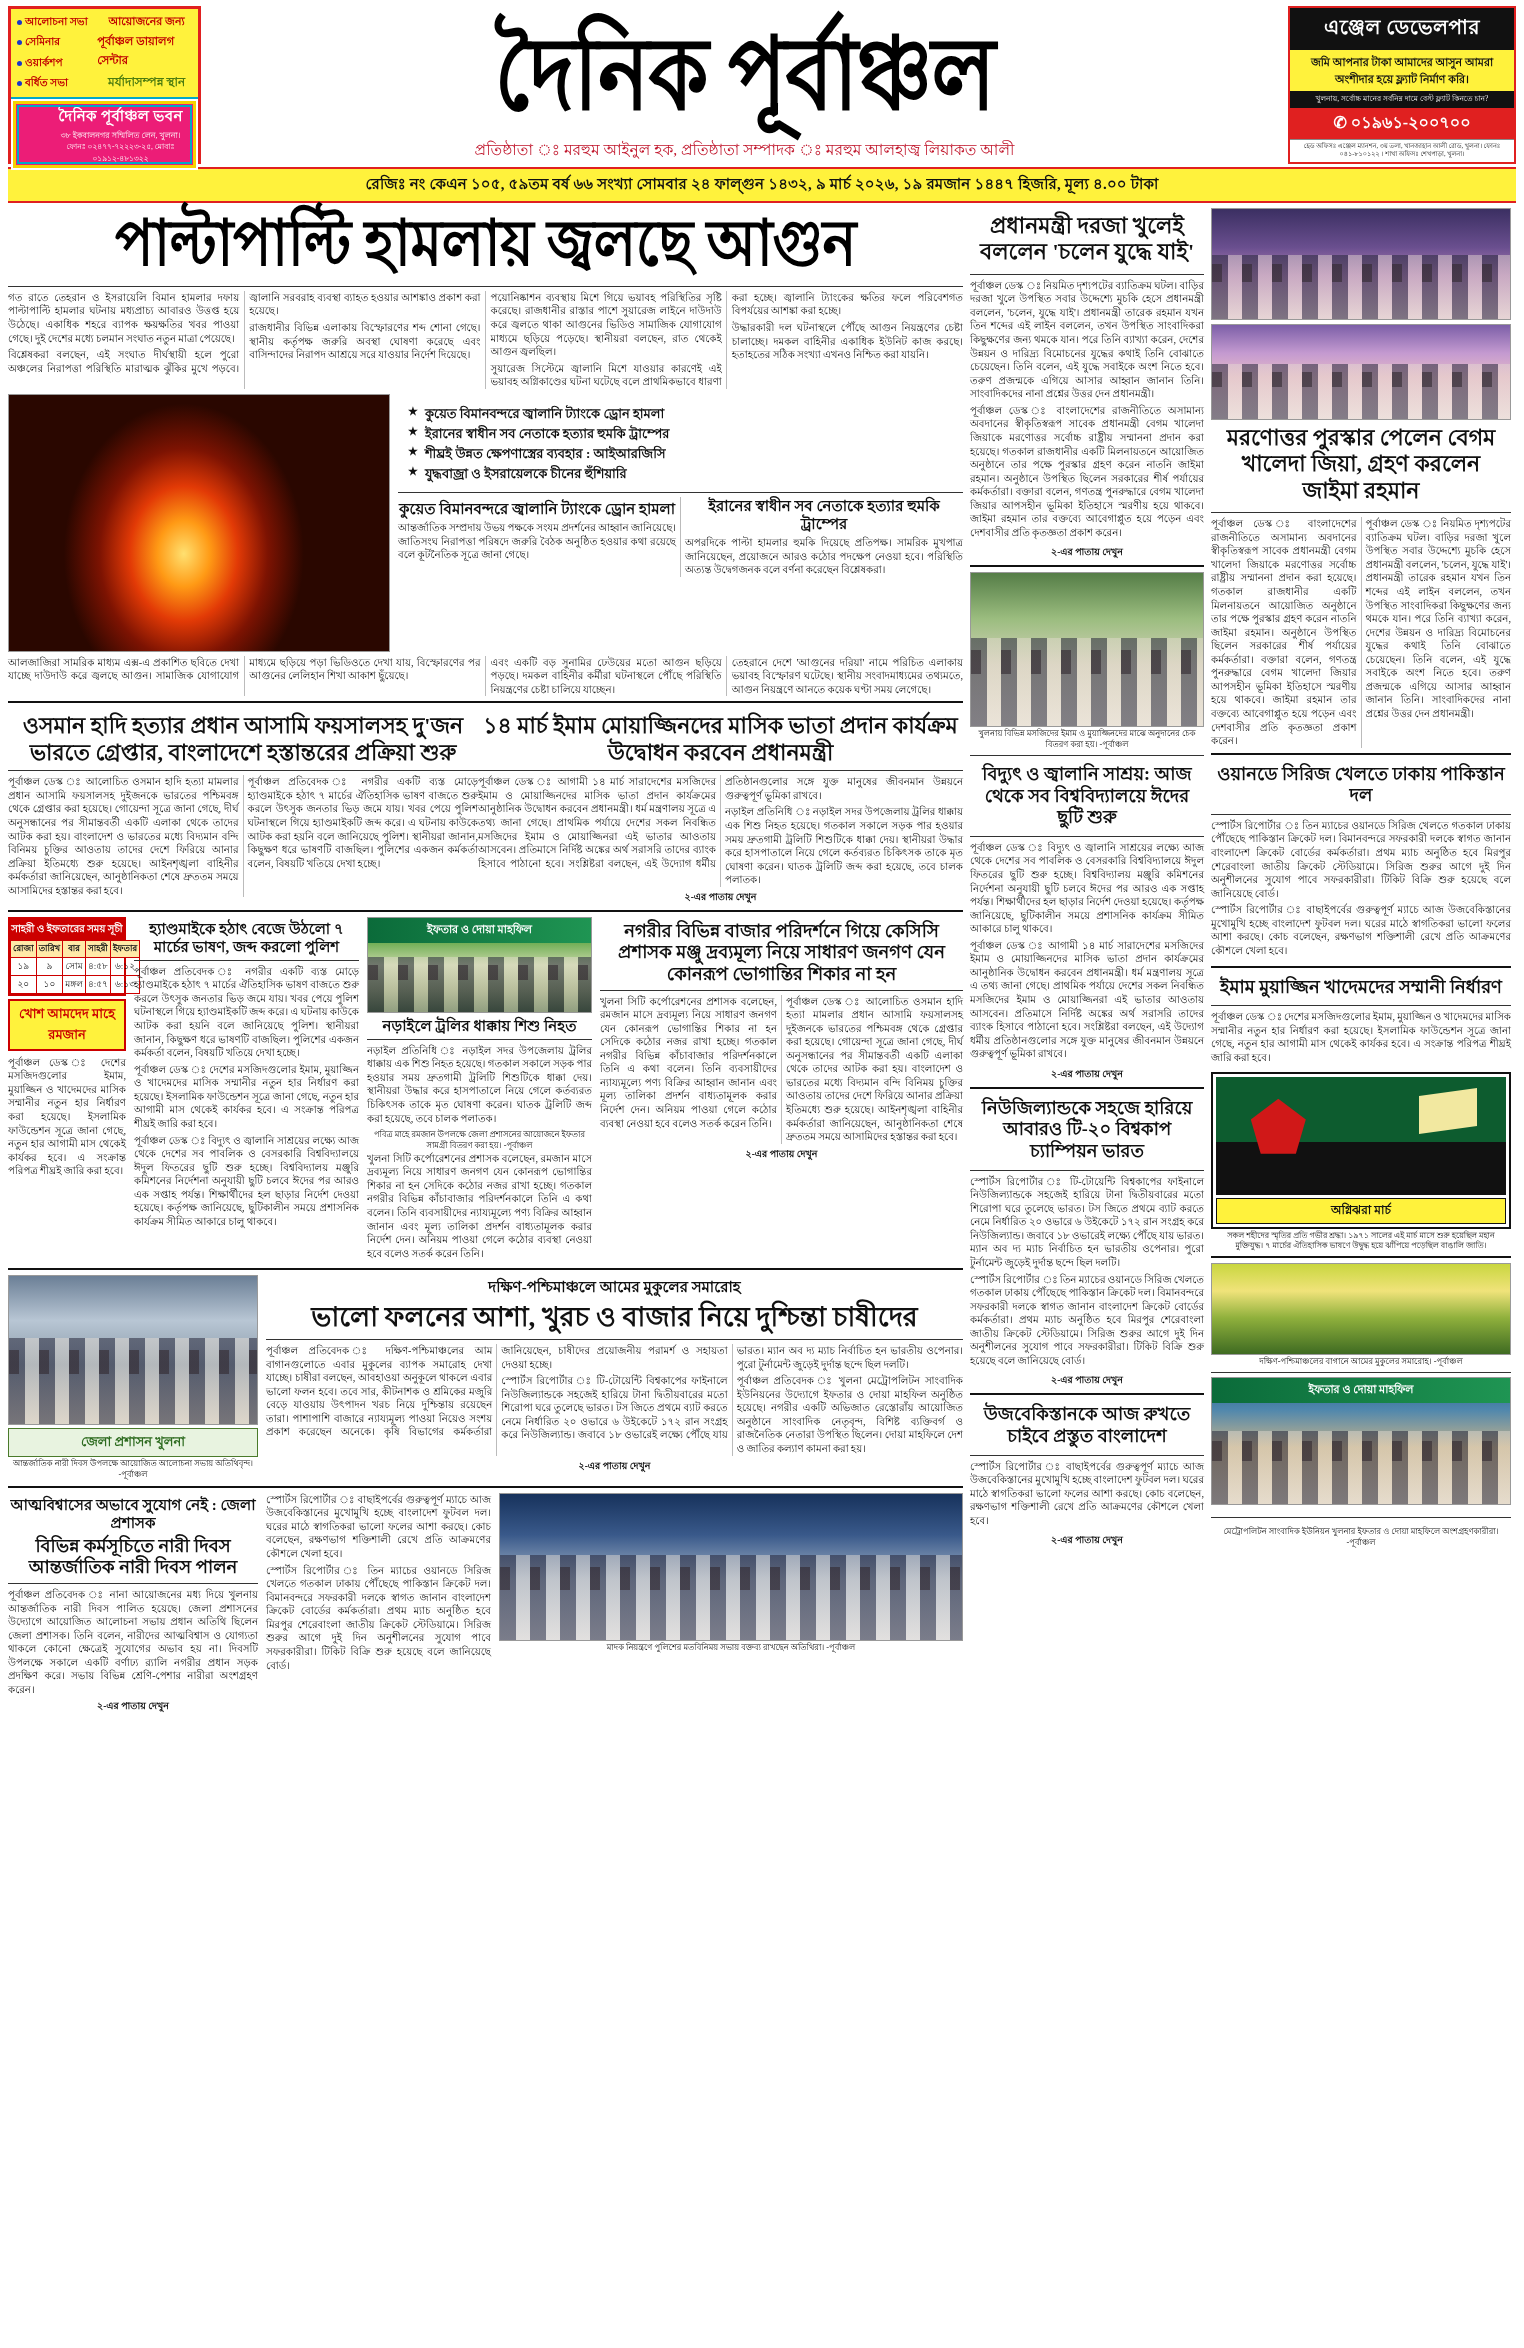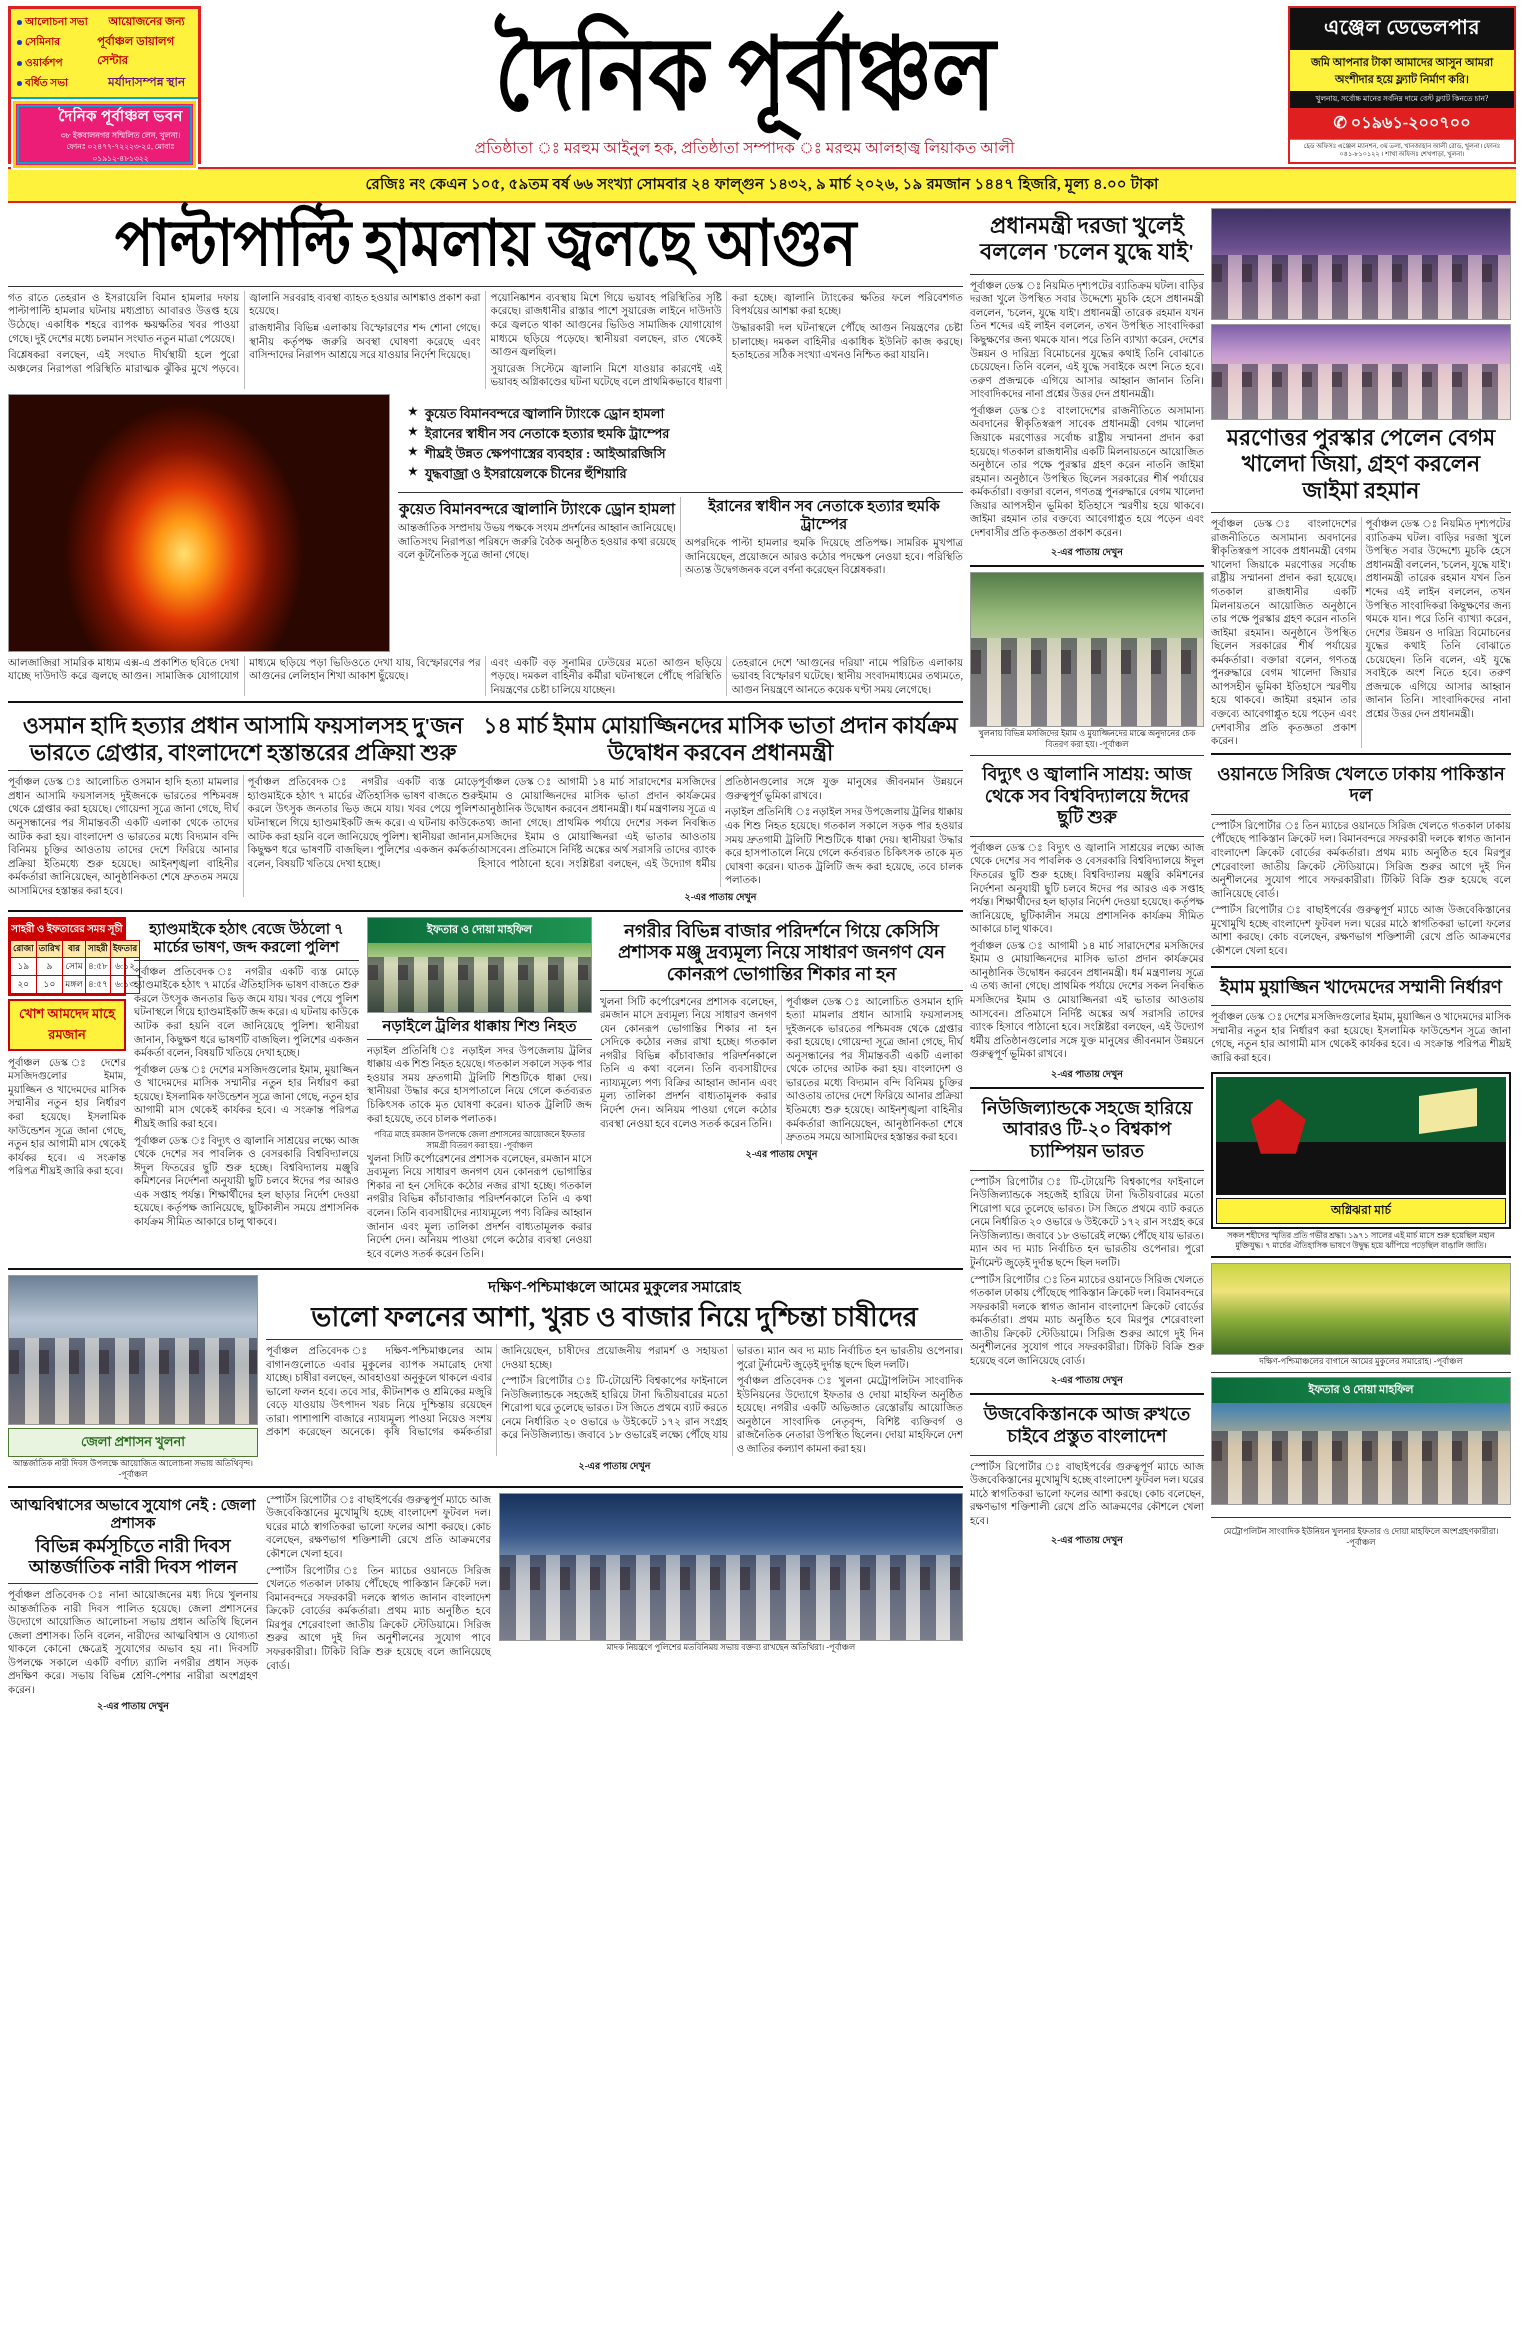--- a/index.html
+++ b/index.html
@@ -17,28 +17,28 @@
   .masthead { display:flex; align-items:stretch; height:158px; gap:6px; }
 
   .ad-left { width:193px; border:3px solid #e02020; display:flex; flex-direction:column; }
   .ad-left-top { background:#fff23c; flex:0 0 88px; display:flex; padding:3px 2px; }
   .ad-bullets { width:46%; padding-left:4px; display:flex; flex-direction:column; justify-content:space-around; }
   .ad-bullets div { font-size:10.5px; color:#c00000; font-weight:bold; white-space:nowrap; display:flex; align-items:center; gap:3px; }
   .bdot { width:5px; height:5px; border-radius:50%; background:#1a35c8; display:inline-block; flex:none; }
   .ad-right-txt { width:54%; display:flex; flex-direction:column; justify-content:space-around; align-items:center; }
   .ad-right-txt .l1 { font-size:11px; font-weight:bold; color:#c00000; }
   .ad-right-txt .l2 { font-size:11.5px; font-weight:bold; color:#c00000; }
-  .ad-right-txt .l3 { font-size:12px; font-weight:bold; color:#701a75; }
+  .ad-right-txt .l3 { font-size:12px; font-weight:bold; color:#4d7c0f; }
   .ad-left-mid { flex:1; background:#ffffff; border-top:2px solid #00a8c8; padding:2px; }
   .ad-left-mid-in { height:100%; border:3px solid #f6d200; background:#ec1d77; display:flex; flex-direction:column; align-items:center; justify-content:center; outline:2px solid #00a8c8; outline-offset:-6px;padding-left:32px; }
   .ad-left-mid-in .t1 { color:#fff; font-size:15px; font-weight:bold; letter-spacing:.3px; }
   .ad-left-mid-in .t2 { color:#fff; font-size:8px; margin-top:2px; text-align:center; line-height:1.25; }
   .ad-left-mid-in .t3 { color:#fff; font-size:7.5px; text-align:center; }
 
-  .mast-center { flex:1; display:flex; flex-direction:column; align-items:center; justify-content:flex-start; }
+  .mast-center { flex:1; display:flex; flex-direction:column; align-items:center; justify-content:space-between; }
   .mast-title {
     font-family:"Liberation Serif", serif;
     font-size:86px; font-weight:bold; line-height:1.02;
     letter-spacing:-1px; color:#000; margin-top:18px;
     transform:scaleY(1.18); transform-origin:center top;
   }
   .mast-sub { margin-top:24px; font-size:15.5px; font-weight:normal; color:#c0142a; white-space:nowrap; }
 
   .ad-right { width:228px; border:2px solid #e02020; display:flex; flex-direction:column; }
   .ar-a { background:#111; color:#fff; text-align:center; font-size:20px; font-weight:bold; padding:4px 0 5px; letter-spacing:.5px; }

